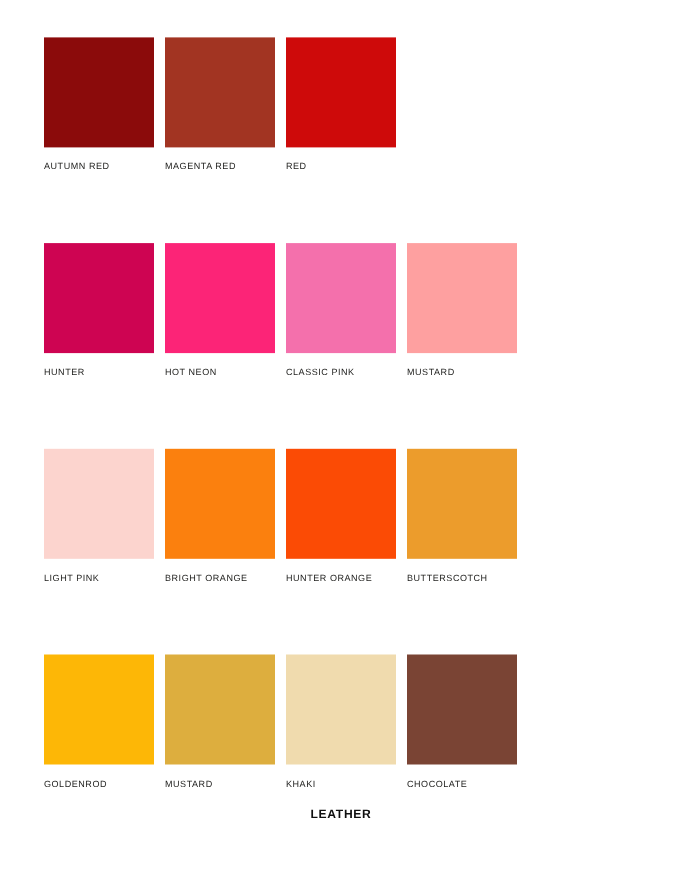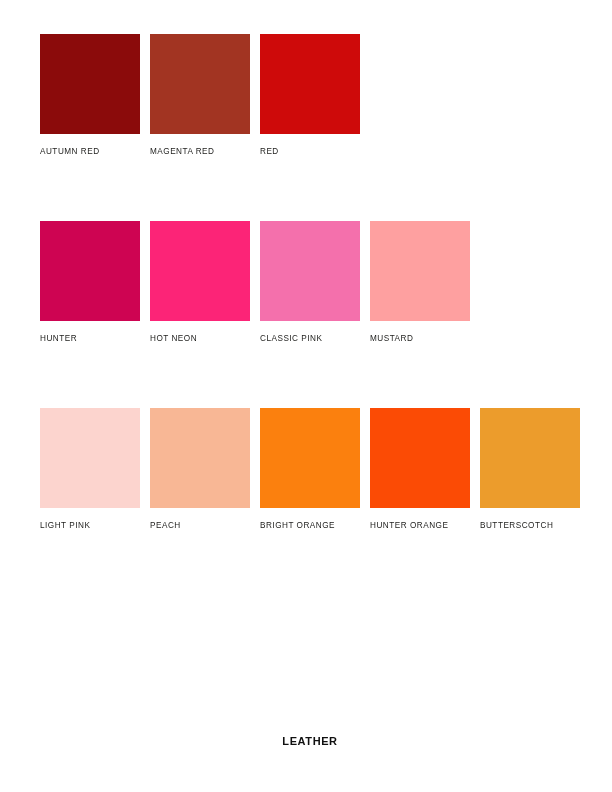--- a/index.html
+++ b/index.html
@@ -111,33 +111,47 @@
           <div class="swatch-chip" style="background-color: rgb(254, 160, 160);"></div>
           <div class="swatch-label">MUSTARD</div>
         </div>
       </div>
       <div class="swatch-row">
         <div class="swatch-cell">
           <div class="swatch-chip" style="background-color: rgb(252, 212, 206);"></div>
           <div class="swatch-label">LIGHT PINK</div>
         </div>
         <div class="swatch-cell">
-          <div class="swatch-chip" style="background-color: rgb(248, 183, 149);"></div>
-          <div class="swatch-label">PEACH</div>
-        </div>
-        <div class="swatch-cell">
           <div class="swatch-chip" style="background-color: rgb(251, 128, 14);"></div>
           <div class="swatch-label">BRIGHT ORANGE</div>
         </div>
         <div class="swatch-cell">
           <div class="swatch-chip" style="background-color: rgb(251, 75, 5);"></div>
           <div class="swatch-label">HUNTER ORANGE</div>
         </div>
         <div class="swatch-cell">
           <div class="swatch-chip" style="background-color: rgb(236, 156, 44);"></div>
           <div class="swatch-label">BUTTERSCOTCH</div>
         </div>
       </div>
+      <div class="swatch-row">
+        <div class="swatch-cell">
+          <div class="swatch-chip" style="background-color: rgb(253, 183, 6);"></div>
+          <div class="swatch-label">GOLDENROD</div>
+        </div>
+        <div class="swatch-cell">
+          <div class="swatch-chip" style="background-color: rgb(221, 174, 62);"></div>
+          <div class="swatch-label">MUSTARD</div>
+        </div>
+        <div class="swatch-cell">
+          <div class="swatch-chip" style="background-color: rgb(240, 219, 174);"></div>
+          <div class="swatch-label">KHAKI</div>
+        </div>
+        <div class="swatch-cell">
+          <div class="swatch-chip" style="background-color: rgb(122, 68, 52);"></div>
+          <div class="swatch-label">CHOCOLATE</div>
+        </div>
+      </div>
     </div>
 
   <div id="palette-title">LEATHER</div>
 
 </div>
 
 </body></html>

